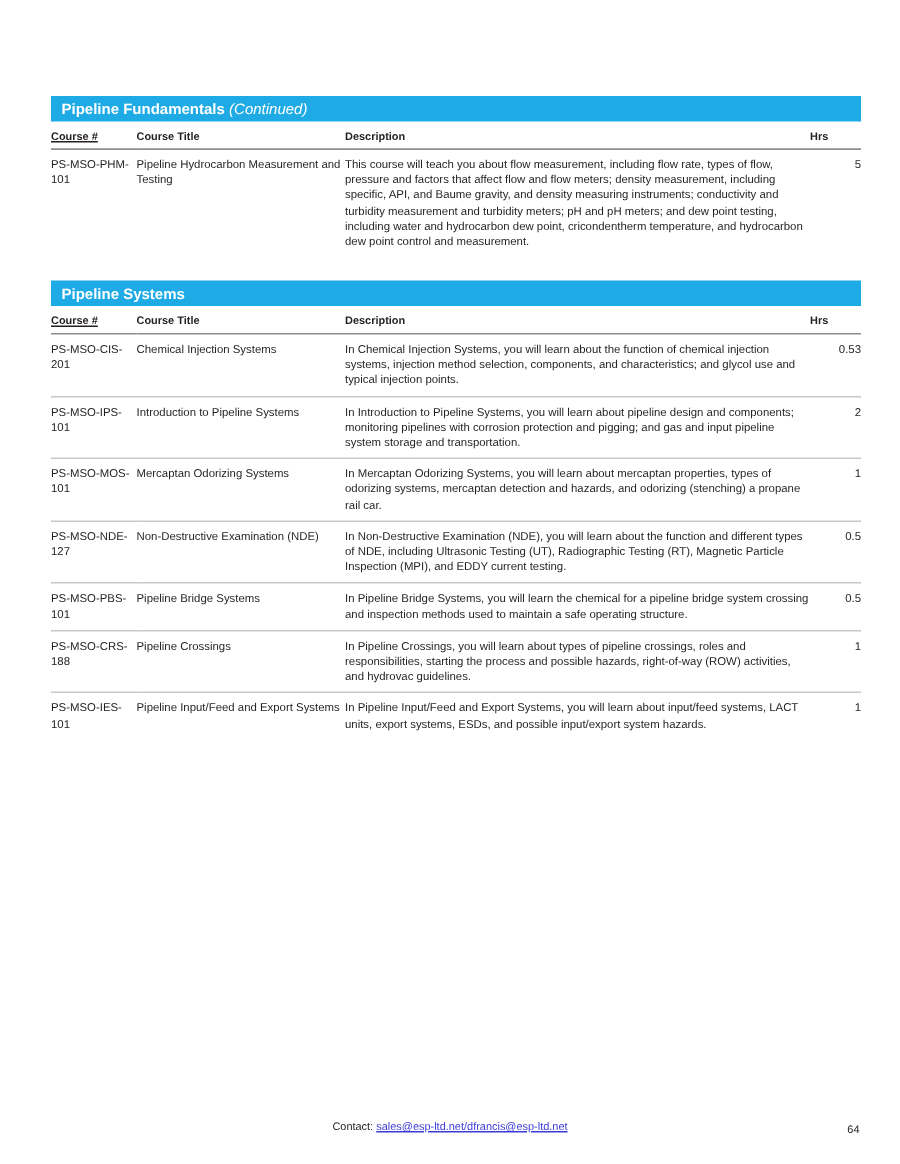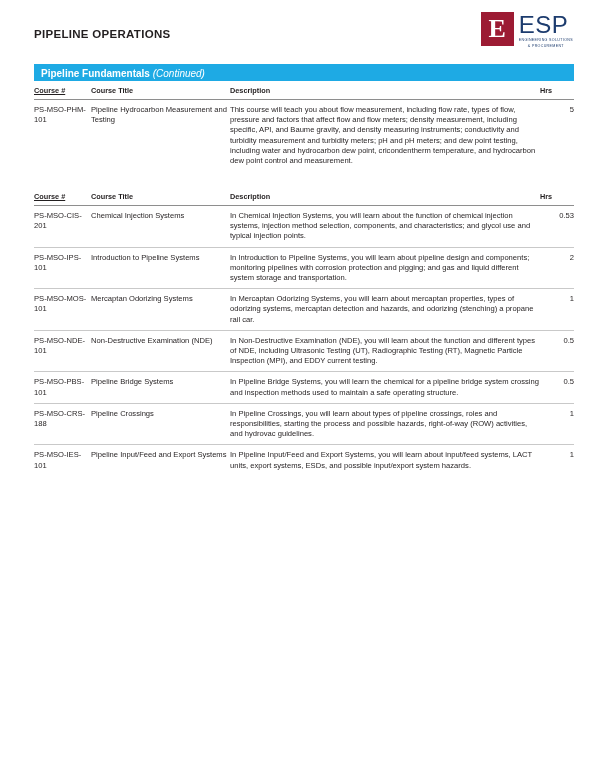--- a/index.html
+++ b/index.html
@@ -186,34 +186,20 @@
     top: 12px;
     font-size: 7.3px;
     color: #231f20;
   }
 </style>
 </head>
 <body>
 
 <div class="page">
 
-  <div class="page-header">
-    <div class="page-title">PIPELINE OPERATIONS</div>
-
-    <div class="logo">
-      <div class="logo-mark">
-        <span class="logo-mark-letter">E</span>
-      </div>
-      <div class="logo-text">
-        <div class="logo-word">ESP</div>
-        <div class="logo-tagline">ENGINEERING SOLUTIONS</div>
-        <div class="logo-tagline">&amp; PROCUREMENT</div>
-      </div>
-    </div>
-  </div>
 
   <div class="section" id="section-fundamentals">
     <div class="section-banner">
       <span>Pipeline Fundamentals</span>
       <span class="cont">(Continued)</span>
     </div>
     <table class="course-table">
       <colgroup>
         <col class="c-code">
           <col class="c-title">
@@ -233,20 +219,24 @@
           <td class="t-code">PS-MSO-PHM-101</td>
           <td class="t-title">Pipeline Hydrocarbon Measurement and Testing</td>
           <td class="t-desc">This course will teach you about flow measurement, including flow rate, types of flow, pressure and factors that affect flow and flow meters; density measurement, including specific, API, and Baume gravity, and density measuring instruments; conductivity and turbidity measurement and turbidity meters; pH and pH meters; and dew point testing, including water and hydrocarbon dew point, cricondentherm temperature, and hydrocarbon dew point control and measurement.</td>
           <td class="t-hrs">5</td>
         </tr>
       </tbody>
     </table>
   </div>
 
   <div class="section" id="section-systems">
+    <div class="section-banner">
+      <span>Pipeline Systems</span>
+      <span class="cont"></span>
+    </div>
     <table class="course-table">
       <colgroup>
         <col class="c-code">
           <col class="c-title">
           <col class="c-desc">
           <col class="c-hrs">
       </colgroup>
       <thead>
         <tr>
           <th class="h-code">Course #</th>
@@ -258,31 +248,31 @@
       <tbody>
         <tr>
           <td class="t-code">PS-MSO-CIS-201</td>
           <td class="t-title">Chemical Injection Systems</td>
           <td class="t-desc">In Chemical Injection Systems, you will learn about the function of chemical injection systems, injection method selection, components, and characteristics; and glycol use and typical injection points.</td>
           <td class="t-hrs">0.53</td>
         </tr>
         <tr>
           <td class="t-code">PS-MSO-IPS-101</td>
           <td class="t-title">Introduction to Pipeline Systems</td>
-          <td class="t-desc">In Introduction to Pipeline Systems, you will learn about pipeline design and components; monitoring pipelines with corrosion protection and pigging; and gas and liquid different system storage and transportation.</td>
+          <td class="t-desc">In Introduction to Pipeline Systems, you will learn about pipeline design and components; monitoring pipelines with corrosion protection and pigging; and gas and input pipeline system storage and transportation.</td>
           <td class="t-hrs">2</td>
         </tr>
         <tr>
           <td class="t-code">PS-MSO-MOS-101</td>
           <td class="t-title">Mercaptan Odorizing Systems</td>
           <td class="t-desc">In Mercaptan Odorizing Systems, you will learn about mercaptan properties, types of odorizing systems, mercaptan detection and hazards, and odorizing (stenching) a propane rail car.</td>
           <td class="t-hrs">1</td>
         </tr>
         <tr>
-          <td class="t-code">PS-MSO-NDE-101</td>
+          <td class="t-code">PS-MSO-NDE-127</td>
           <td class="t-title">Non-Destructive Examination (NDE)</td>
           <td class="t-desc">In Non-Destructive Examination (NDE), you will learn about the function and different types of NDE, including Ultrasonic Testing (UT), Radiographic Testing (RT), Magnetic Particle Inspection (MPI), and EDDY current testing.</td>
           <td class="t-hrs">0.5</td>
         </tr>
         <tr>
           <td class="t-code">PS-MSO-PBS-101</td>
           <td class="t-title">Pipeline Bridge Systems</td>
           <td class="t-desc">In Pipeline Bridge Systems, you will learn the chemical for a pipeline bridge system crossing and inspection methods used to maintain a safe operating structure.</td>
           <td class="t-hrs">0.5</td>
         </tr>
@@ -295,14 +285,21 @@
         <tr class="last-row">
           <td class="t-code">PS-MSO-IES-101</td>
           <td class="t-title">Pipeline Input/Feed and Export Systems</td>
           <td class="t-desc">In Pipeline Input/Feed and Export Systems, you will learn about input/feed systems, LACT units, export systems, ESDs, and possible input/export system hazards.</td>
           <td class="t-hrs">1</td>
         </tr>
       </tbody>
     </table>
   </div>
 
+  <div class="page-footer">
+    <div class="footer-contact">
+      <span>Contact:</span>
+      <a href="#">sales@esp-ltd.net</a><span class="footer-sep">/</span><a href="#">dfrancis@esp-ltd.net</a>
+    </div>
+    <div class="page-number">64</div>
+  </div>
 
 </div>
 
 </body></html>

